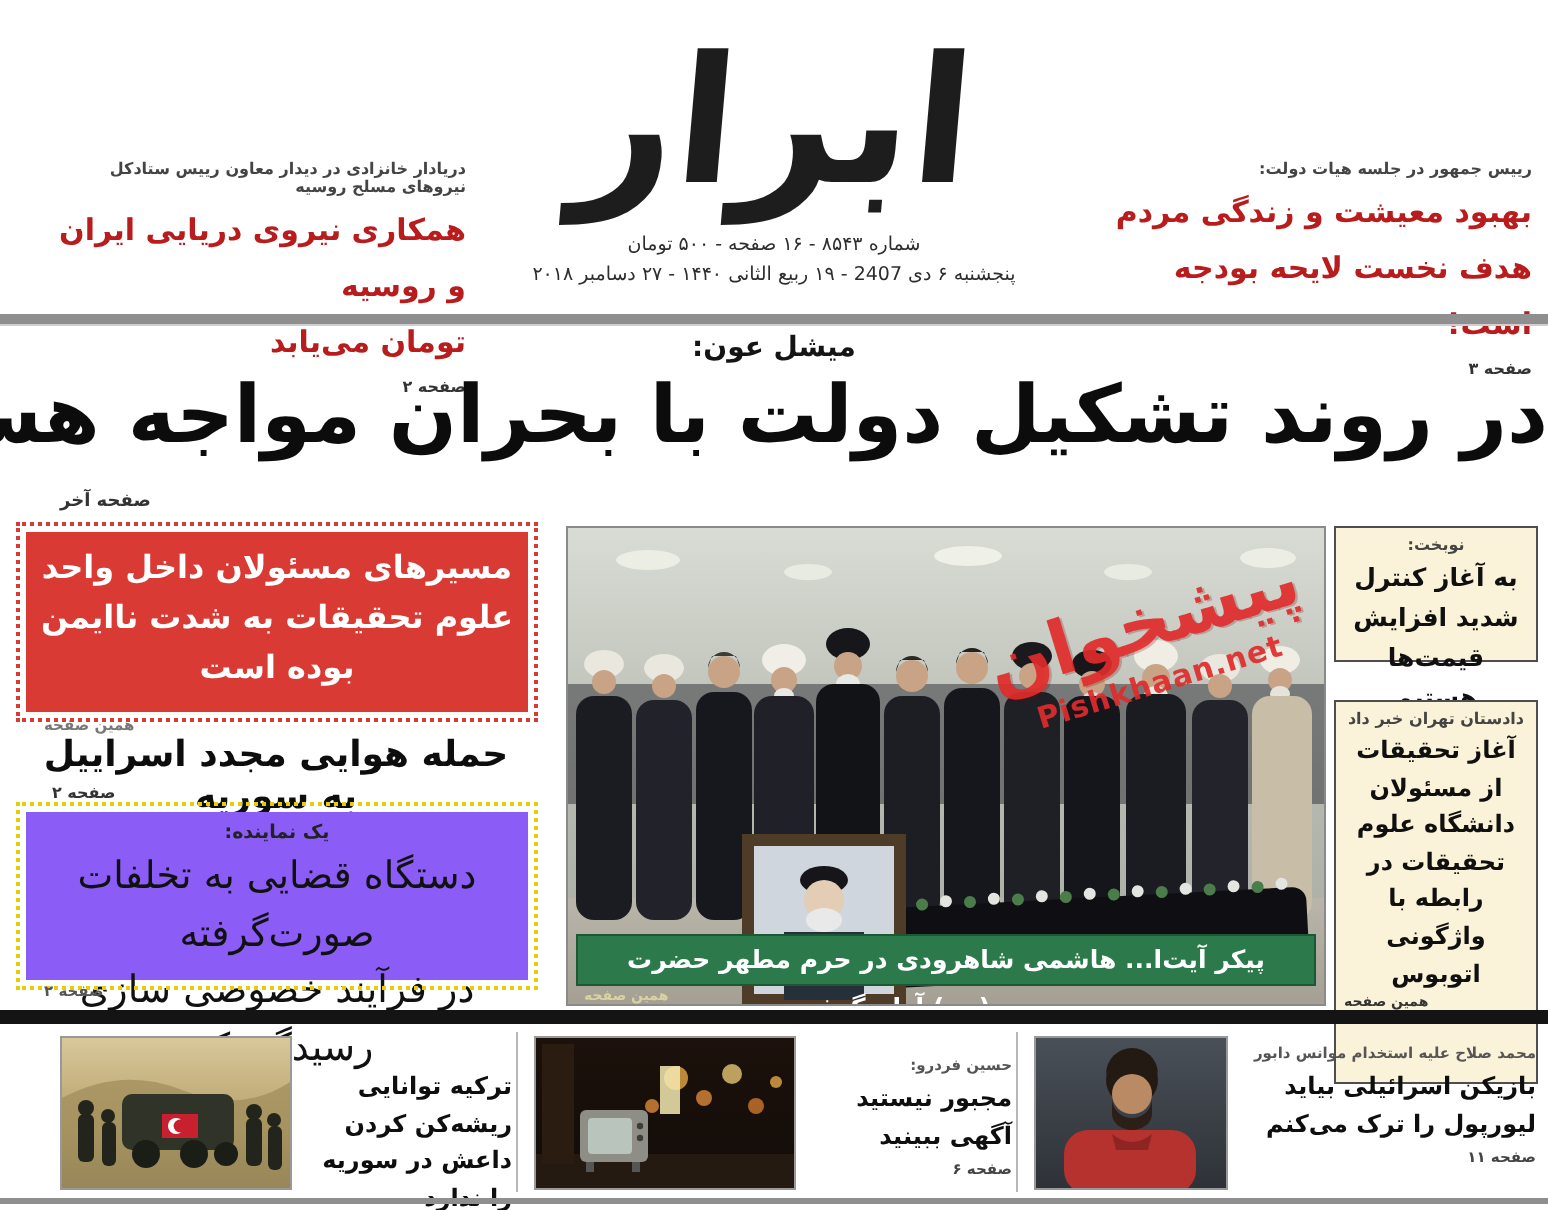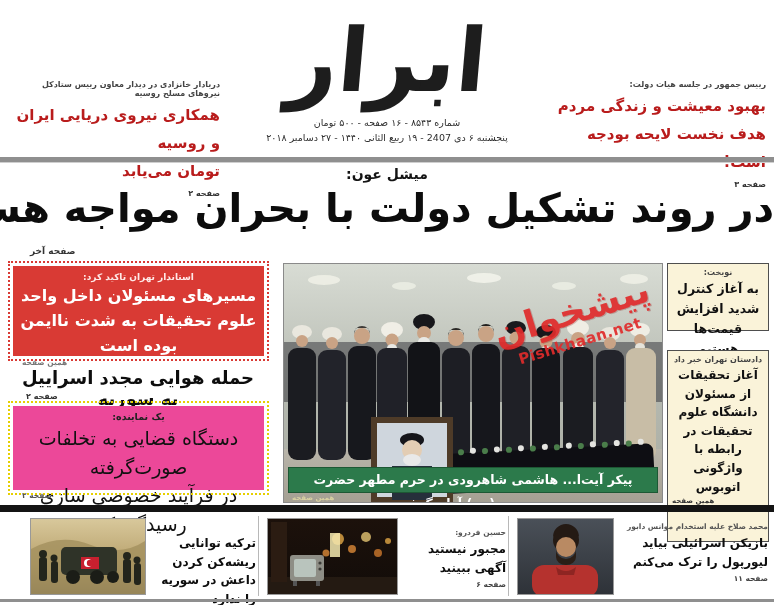--- a/index.html
+++ b/index.html
@@ -6,21 +6,21 @@
   body { background:#e9e9e9; font-family:"DejaVu Sans", sans-serif; }
   .page { position:relative; width:774px; height:605px; background:#ffffff; overflow:hidden; color:#1a1a1a; }
 
   
   .masthead { position:absolute; top:2px; left:50%; transform:translateX(-50%); width:330px; text-align:center; }
   .masthead-title { font-size:88px; font-weight:bold; color:#1d1d1d; line-height:1.35; transform:skewX(-5deg); letter-spacing:4px; }
   .masthead-issue { font-size:9.5px; color:#2d2d2d; margin-top:-4px; }
   .masthead-date { font-size:9.5px; color:#2d2d2d; margin-top:4px; }
 
   .corner-story { position:absolute; top:80px; width:212px; text-align:right; direction:rtl; }
-  .corner-story.left { left:8px; }
+  .corner-story.left { left:21px; }
   .corner-story.right { right:8px; }
   .kicker { font-size:8px; color:#444; font-weight:bold; margin-bottom:4px; }
   .corner-headline { font-size:15px; font-weight:bold; color:#b91c1c; line-height:1.85; }
   .pagenum { font-size:8px; color:#333; font-weight:bold; margin-top:4px; }
 
   .rule-gray { position:absolute; left:0; right:0; top:157px; height:6px; background:#8f8f8f; border-bottom:1px solid #cfcfcf; }
 
   
   .lead { position:absolute; top:166px; left:0; right:0; text-align:center; direction:rtl; }
   .lead-kicker { font-size:14px; font-weight:bold; color:#141414; }
@@ -31,21 +31,21 @@
   .red-box { position:absolute; left:13px; top:266px; width:251px; height:90px; background:#d93a34; color:#fff;
              text-align:center; direction:rtl; padding-top:6px; outline:2px dotted #d93a34; outline-offset:3px; }
   .red-box .kicker { color:#ffe9e7; font-size:9px; margin-bottom:2px; }
   .red-line { font-size:16px; font-weight:bold; line-height:1.55; }
   .redbox-page { position:absolute; left:22px; top:358px; font-size:7.5px; color:#777; font-weight:bold; }
 
   .black-headline { position:absolute; left:10px; top:367px; width:256px; text-align:center; direction:rtl;
                     font-size:18px; font-weight:bold; color:#0d0d0d; }
   .black-headline-page { position:absolute; left:26px; top:392px; font-size:8px; font-weight:bold; color:#333; }
 
-  .yellow-box { position:absolute; left:13px; top:406px; width:251px; height:84px; background:#ec4899; color:#111;
+  .yellow-box { position:absolute; left:13px; top:406px; width:251px; height:84px; background:#8b5cf6; color:#111;
                 text-align:center; direction:rtl; padding-top:5px; outline:2px dotted #e6cf00; outline-offset:3px; }
   .yellow-box .kicker { color:#222; font-size:9.5px; margin-bottom:2px; }
   .yellow-line { font-size:19px; font-weight:normal; line-height:1.5; }
   .yellowbox-page { position:absolute; left:22px; top:491px; font-size:7.5px; color:#555; font-weight:bold; }
 
   
   .photo-main { position:absolute; left:283px; top:263px; width:380px; height:240px; border:1px solid #8a8a8a; overflow:hidden; }
   .photo-main svg { display:block; }
   .caption-bar { position:absolute; left:4px; right:4px; bottom:9px; height:26px; background:#2c7a4b; border:1px solid #1d5834;
                  color:#fff; font-size:12.5px; font-weight:bold; text-align:center; line-height:24px; direction:rtl; }
@@ -114,21 +114,20 @@
 
   <div class="rule-gray"></div>
 
   <div class="lead">
     <div class="lead-kicker">میشل عون:</div>
     <div class="lead-headline">در روند تشکیل دولت با بحران مواجه هستیم</div>
   </div>
   <div class="lead-page">صفحه آخر</div>
 
   <div class="red-box">
-    <div class="kicker">استاندار تهران تاکید کرد:</div>
     <div class="red-line">
       <span>مسیرهای مسئولان داخل واحد</span><br>
       <span>علوم تحقیقات به شدت ناایمن بوده است</span>
     </div>
   </div>
   <div class="redbox-page">همین صفحه</div>
 
   <div class="black-headline">حمله هوایی مجدد اسراییل به سوریه</div>
   <div class="black-headline-page">صفحه ۲</div>
 

